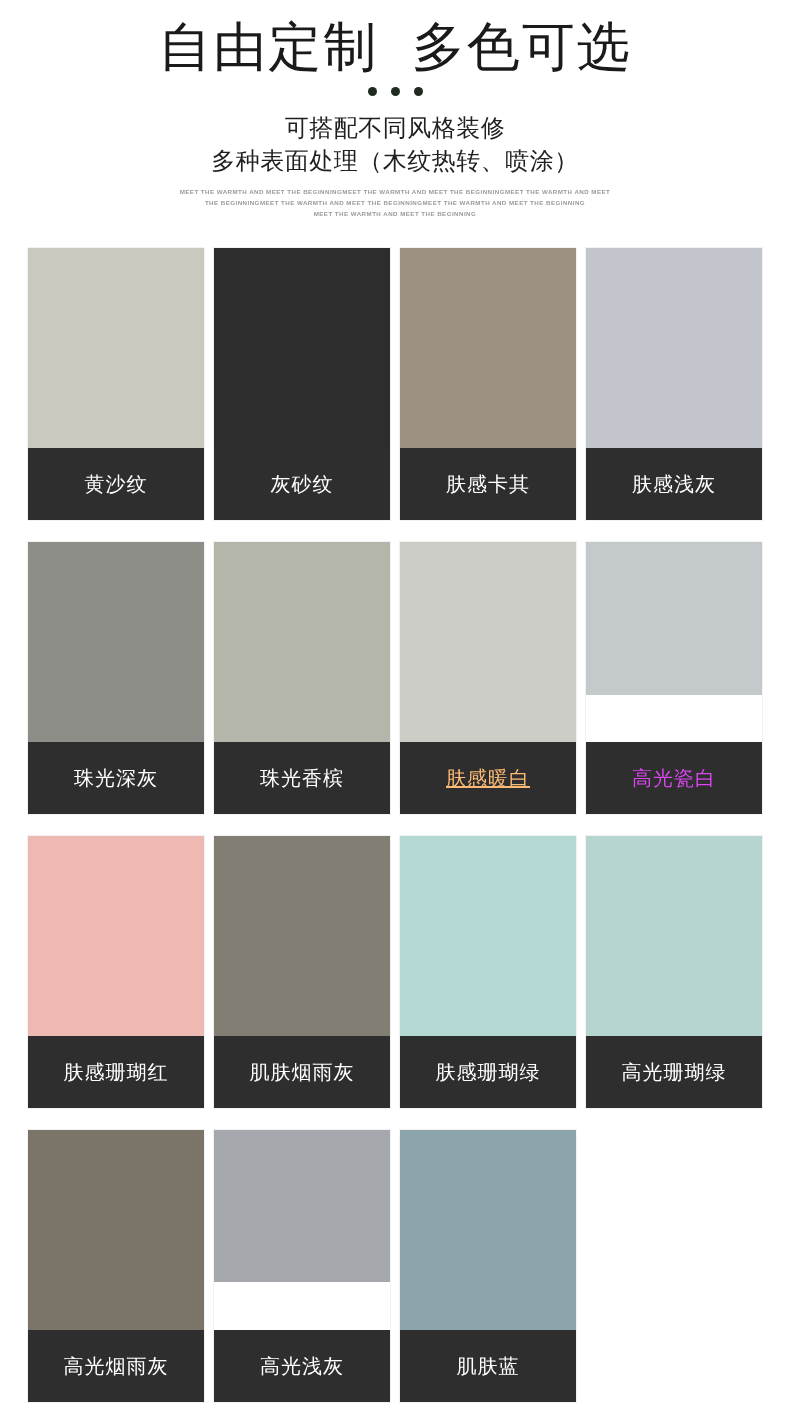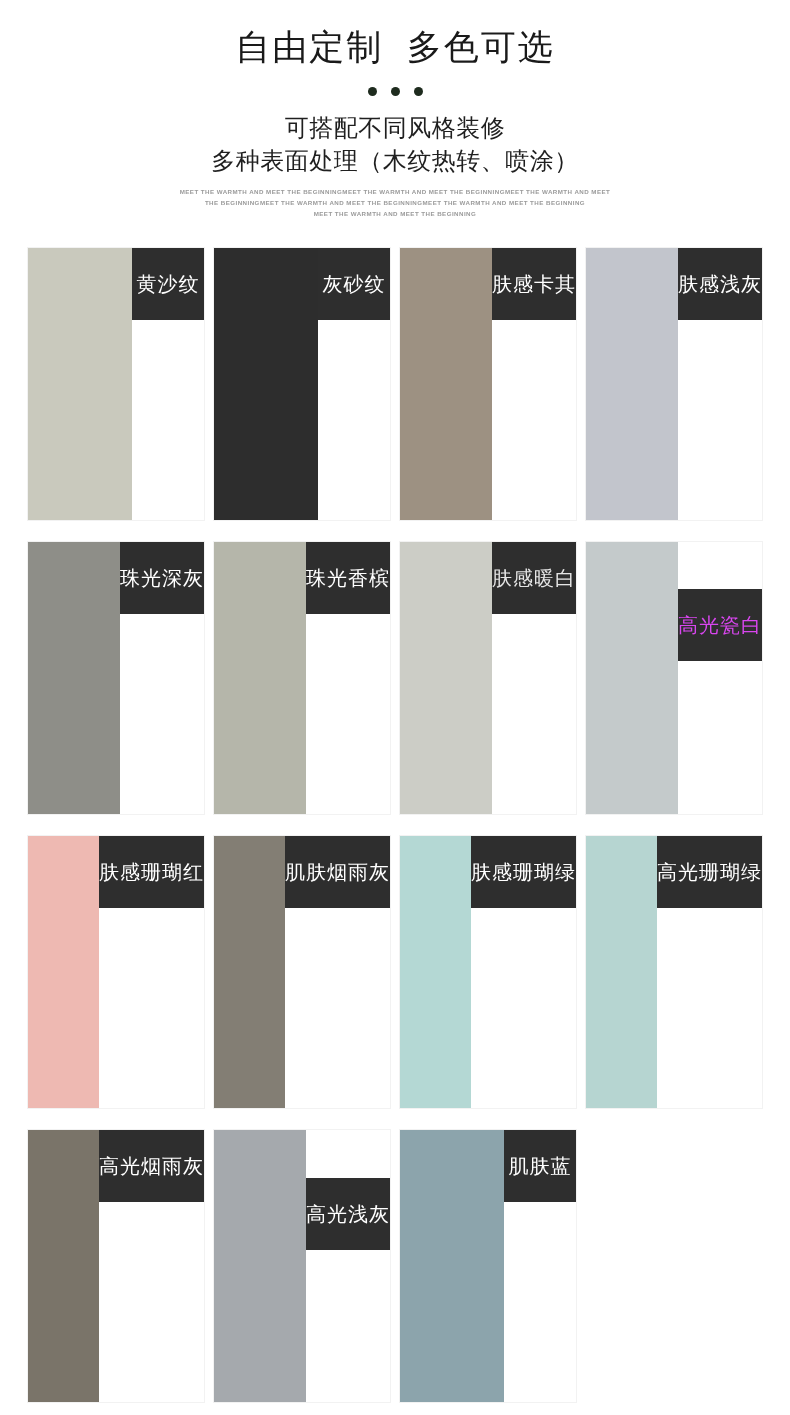--- a/index.html
+++ b/index.html
@@ -24,21 +24,21 @@
     box-sizing: border-box;
   }
 
   
   .header {
     text-align: center;
     padding-top: 22px;
   }
 
   .main-title {
-    font-size: 35px;
+    font-size: 53px;
     line-height: 50px;
     font-weight: 400;
     letter-spacing: 2px;
     color: #1a1a1a;
     margin: 0;
     white-space: pre;
   }
 
   .dots {
     margin: 13px auto 0 auto;
@@ -88,20 +88,21 @@
     grid-template-columns: repeat(4, 176px);
     column-gap: 10px;
     row-gap: 22px;
   }
 
   .swatch {
     width: 176px;
     height: 272px;
     position: relative;
     display: flex;
+    flex-direction: column;
     box-shadow: 0 0 0 1px rgba(0,0,0,0.05);
     overflow: hidden;
   }
 
   .swatch-color {
     flex: 1 1 auto;
     width: 100%;
   }
 
   .swatch-label {
@@ -166,21 +167,21 @@
       <div class="swatch">
         <div class="swatch-color" style="background: rgb(142, 142, 136);"></div>
         <div class="swatch-label" style="background: rgb(46, 46, 46); color: rgb(255, 255, 255);">珠光深灰</div>
       </div>
       <div class="swatch">
         <div class="swatch-color" style="background: rgb(181, 182, 170);"></div>
         <div class="swatch-label" style="background: rgb(46, 46, 46); color: rgb(255, 255, 255);">珠光香槟</div>
       </div>
       <div class="swatch">
         <div class="swatch-color" style="background: rgb(204, 205, 198);"></div>
-        <div class="swatch-label" style="background: rgb(46, 46, 46); color: #e5e5e5;">肤感暖白</div>
+        <div class="swatch-label" style="background: rgb(46, 46, 46); color: #fdba74; text-decoration: underline;">肤感暖白</div>
       </div>
       <div class="swatch">
         <div class="swatch-color" style="background: rgb(196, 202, 203);"></div>
         <div class="swatch-label" style="background: rgb(46, 46, 46); color: #d946ef; margin-top: 47px;">高光瓷白</div>
       </div>
       <div class="swatch">
         <div class="swatch-color" style="background: rgb(238, 185, 178);"></div>
         <div class="swatch-label" style="background: rgb(46, 46, 46); color: rgb(255, 255, 255);">肤感珊瑚红</div>
       </div>
       <div class="swatch">

